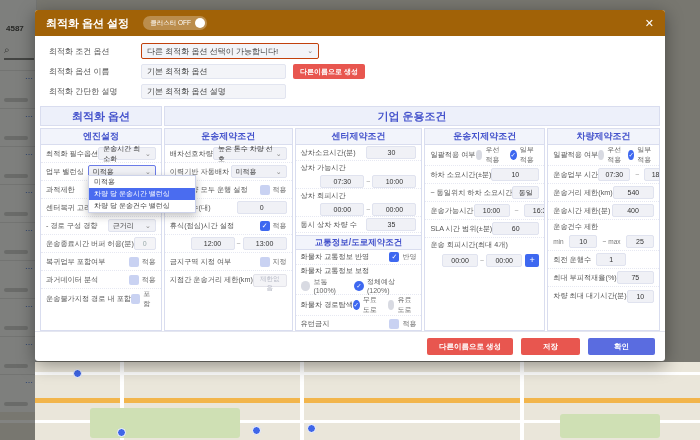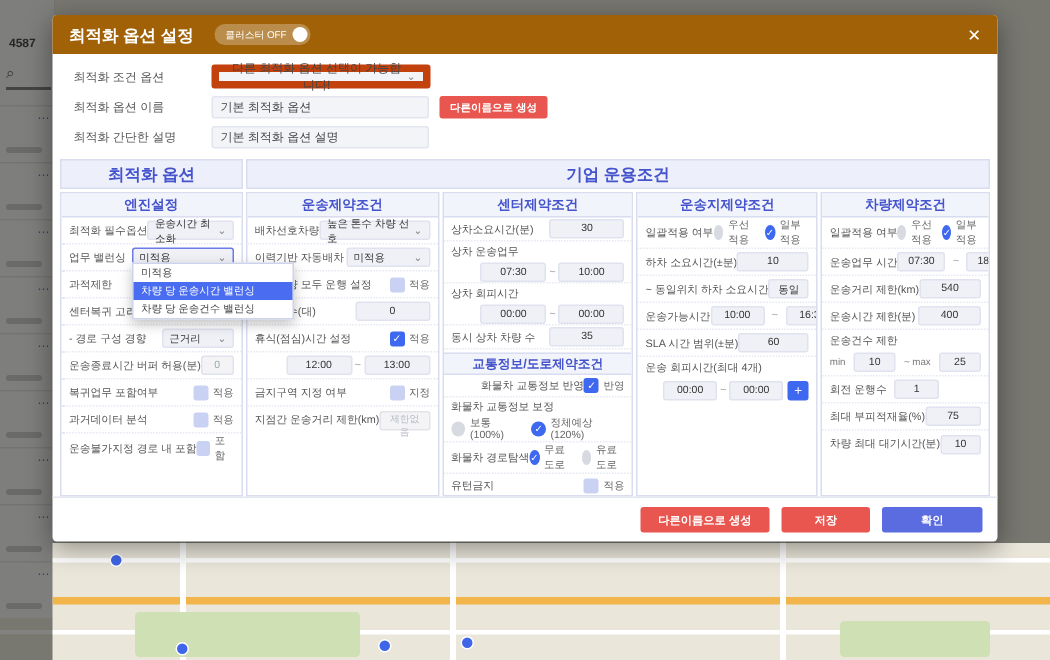--- a/index.html
+++ b/index.html
@@ -34,21 +34,21 @@
   .m-title { color:#fff; font-size:11px; font-weight:bold; }
   .pill { margin-left:14px; height:14px; background:rgba(255,255,255,0.28); border-radius:8px; display:flex; align-items:center; padding:0 2px 0 7px; cursor:pointer; }
   .pill-txt { font-size:6.5px; color:#fff; margin-right:4px; }
   .pill-knob { width:10px; height:10px; border-radius:50%; background:#fff; }
   .m-close { margin-left:auto; color:#fff; font-size:11px; cursor:pointer; }
 
   
   .m-form { padding:7px 14px 5px 14px; }
   .f-row { display:flex; align-items:center; margin-bottom:5px; }
   .f-lbl { width:92px; font-size:8px; color:#555; }
-  .f-sel { width:146px; height:16px; background:#f3f4f8; border:5px solid #c2410c; border-radius:2px; font-size:8px; color:#444; display:flex; align-items:center; padding:0 5px; justify-content:space-between; cursor:pointer;text-align:center; }
+  .f-sel { width:178px; height:16px; background:#f3f4f8; border:1px solid #c2410c; border-radius:2px; font-size:8px; color:#444; display:flex; align-items:center; padding:0 5px; justify-content:space-between; cursor:pointer; }
   .f-inp { width:145px; height:15px; background:#f3f4f8; border:1px solid #e2e5f0; border-radius:2px; font-size:8px; color:#444; display:flex; align-items:center; padding:0 5px; }
   .f-redbtn { margin-left:7px; height:15px; background:#e8564f; border:none; border-radius:2px; color:#fff; font-size:7px; font-weight:bold; padding:0 7px; cursor:pointer; }
   .cv { font-size:7px; color:#888; }
 
   
   .grid { margin:0 5px; }
   .g-toprow { display:flex; gap:2px; }
   .g-h1 { height:20px; background:#edf0fa; border:1px solid #d9ddef; color:#4553cc; font-size:11px; font-weight:bold; display:flex; align-items:center; justify-content:center; }
   .w1{width:122px;} .w2{width:129px;} .w3{width:128px;} .w4{width:121px;} .w5{width:113px;}
   .g-cols { display:flex; gap:2px; margin-top:2px; }
@@ -303,42 +303,42 @@
         </div>
       </div>
 
       <div class="col w3">
         <div class="col-h">센터제약조건</div>
         <div class="row" style="min-height:16px;">
           <span class="lbl">상차소요시간(분)</span>
           <span class="inp" style="width:50px;">30</span>
         </div>
         <div class="row" style="min-height:13px;border-bottom:none;">
-            <span class="lbl">상차 운송업무</span>
+            <span class="lbl">상차 가능시간</span>
           </div>
         <div class="row" style="justify-content:flex-end;min-height:15px;">
           <span class="inp tb">07:30</span>
           <span class="tl">~</span>
           <span class="inp tb">10:00</span>
         </div>
         <div class="row" style="min-height:13px;border-bottom:none;">
             <span class="lbl">상차 회피시간</span>
           </div>
         <div class="row" style="justify-content:flex-end;min-height:15px;">
           <span class="inp tb">00:00</span>
           <span class="tl">~</span>
           <span class="inp tb">00:00</span>
         </div>
         <div class="row" style="min-height:16px;">
           <span class="lbl">동시 상차 차량 수</span>
           <span class="inp" style="width:50px;">35</span>
         </div>
 
         <div class="sec-h">교통정보/도로제약조건</div>
-        <div class="row" style="min-height:15px;justify-content:flex-end;">
+        <div class="row" style="min-height:15px;">
           <span class="lbl">화물차 교통정보 반영</span>
           <span class="opt">
               <span class="chk on">✓</span>
               <span class="optlbl">반영</span>
             </span>
         </div>
         <div class="row" style="min-height:12px;border-bottom:none;">
             <span class="lbl">화물차 교통정보 보정</span>
           </div>
         <div class="row" style="justify-content:flex-end;gap:5px;min-height:14px;">

